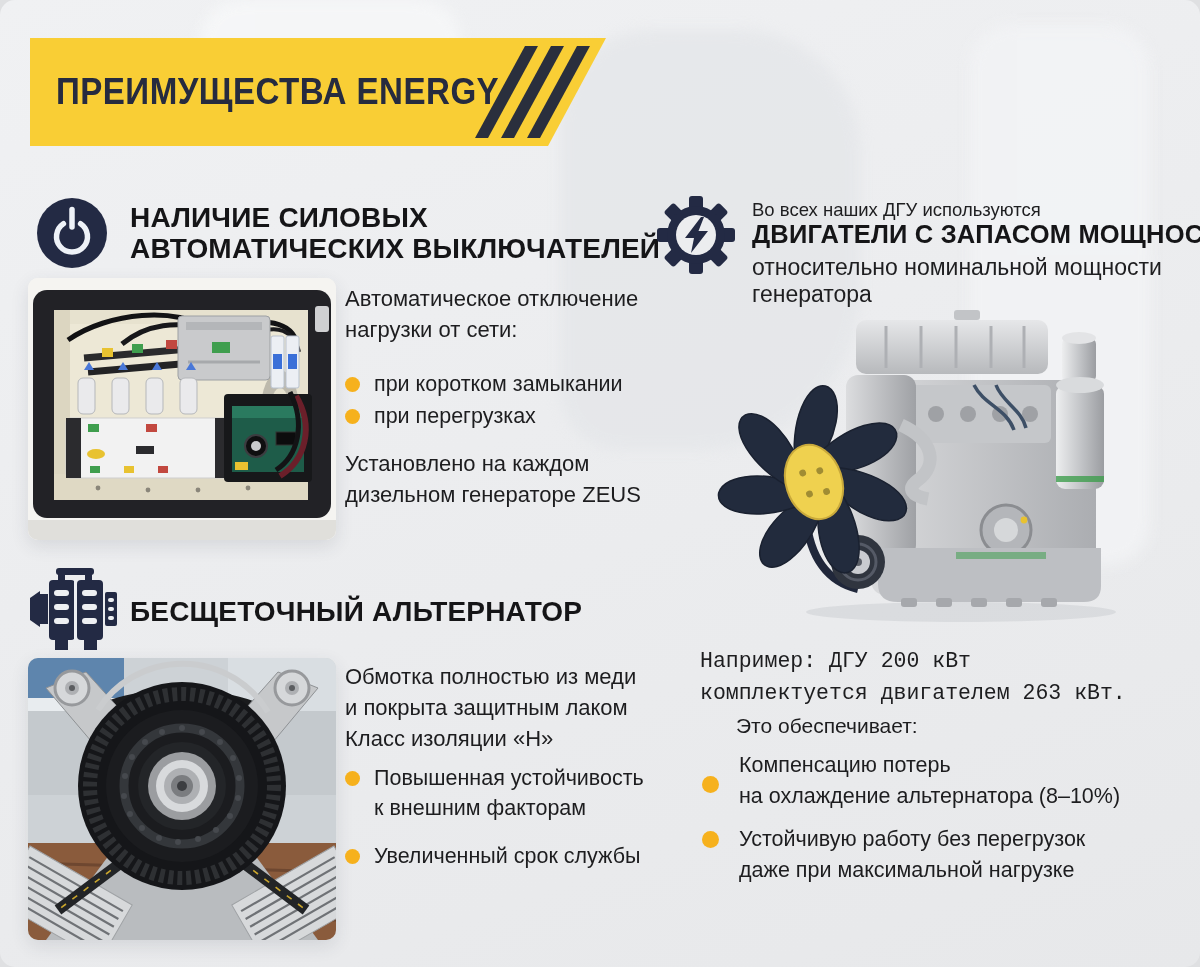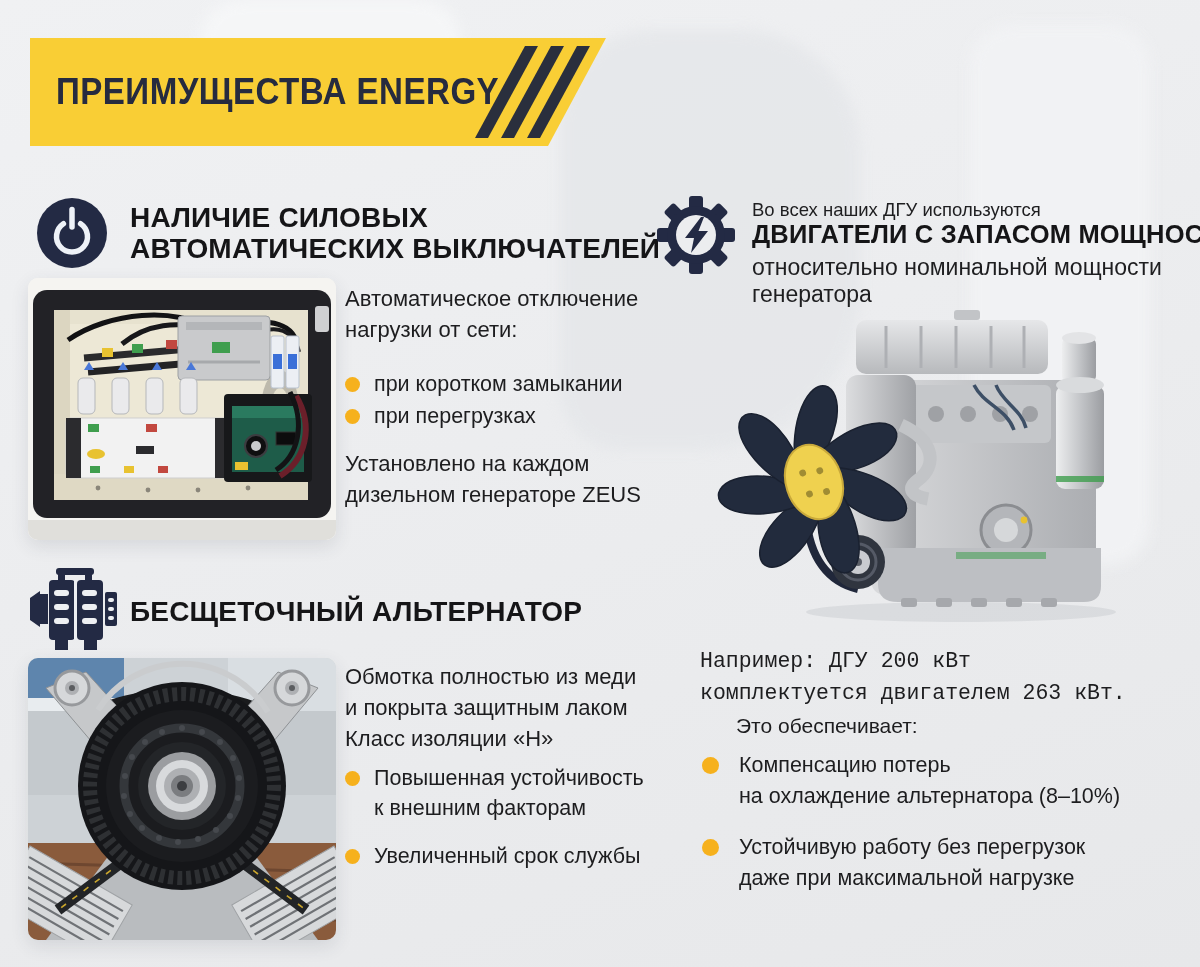--- a/index.html
+++ b/index.html
@@ -1,18 +1,18 @@
 <!DOCTYPE html>
 <html><head>
 <meta charset="utf-8">
 <style>
   html,body{margin:0;padding:0;background:#dfe0e2;}
   #canvas{position:relative;width:1200px;height:967px;overflow:hidden;
     background:linear-gradient(160deg,#f0f1f3 0%,#ebecee 55%,#e7e8ea 100%);
-    font-family:"Liberation Sans","DejaVu Sans",sans-serif;color:#1d1d1f;}
+    font-family:"Liberation Sans","DejaVu Sans",sans-serif;color:#1d1d1f;border-radius:15px;}
   .abs{position:absolute;}
   
   .blob{position:absolute;filter:blur(7px);}
   .blob1{left:200px;top:0;width:260px;height:130px;background:#f7f8f9;border-radius:40px;opacity:.8;}
   .blob2{left:560px;top:30px;width:300px;height:420px;background:#e4e6e9;border-radius:90px 120px 160px 60px;opacity:.75;}
   .blob3{left:970px;top:25px;width:180px;height:540px;background:#f2f3f5;border-radius:42px;opacity:.9;}
   
   .banner{left:30px;top:38px;width:576px;height:108px;background:#F9CE35;
     clip-path:polygon(0 0,100% 0,calc(100% - 58px) 100%,0 100%);}
   .banner-title{position:absolute;left:26px;top:50%;transform:translateY(-50%) scaleX(.92);
@@ -38,21 +38,21 @@
   .t2-bullets{left:345px;top:763px;}
   .r-example{left:700px;top:645px;font-size:21.5px;line-height:32px;font-family:Liberation Mono, monospace;}
   .r-provides{left:736px;top:714px;font-size:21px;}
   .r-bullets{left:700px;top:750px;width:500px;}
   .b-row{display:flex;align-items:flex-start;margin-bottom:2px;}
   .b-row .dot{width:15px;height:15px;border-radius:50%;background:#F6B11D;flex:0 0 auto;margin:8px 14px 0 0;}
   .r-bullets .b-row .dot{width:17px;height:17px;margin:7px 20px 0 2px;}
   .b-txt{font-size:21.5px;line-height:30px;color:#1d1d1f;}
   .r-bullets .b-txt{line-height:31px;}
   .mb18{margin-bottom:18px;justify-content:flex-end;}
-  .mb12{margin-bottom:20px;}
+  .mb12{margin-bottom:12px;align-items:center;}
 </style>
 </head>
 <body>
 
 <div id="canvas">
 
   <div class="blob blob1"></div>
   <div class="blob blob2"></div>
   <div class="blob blob3"></div>
 

